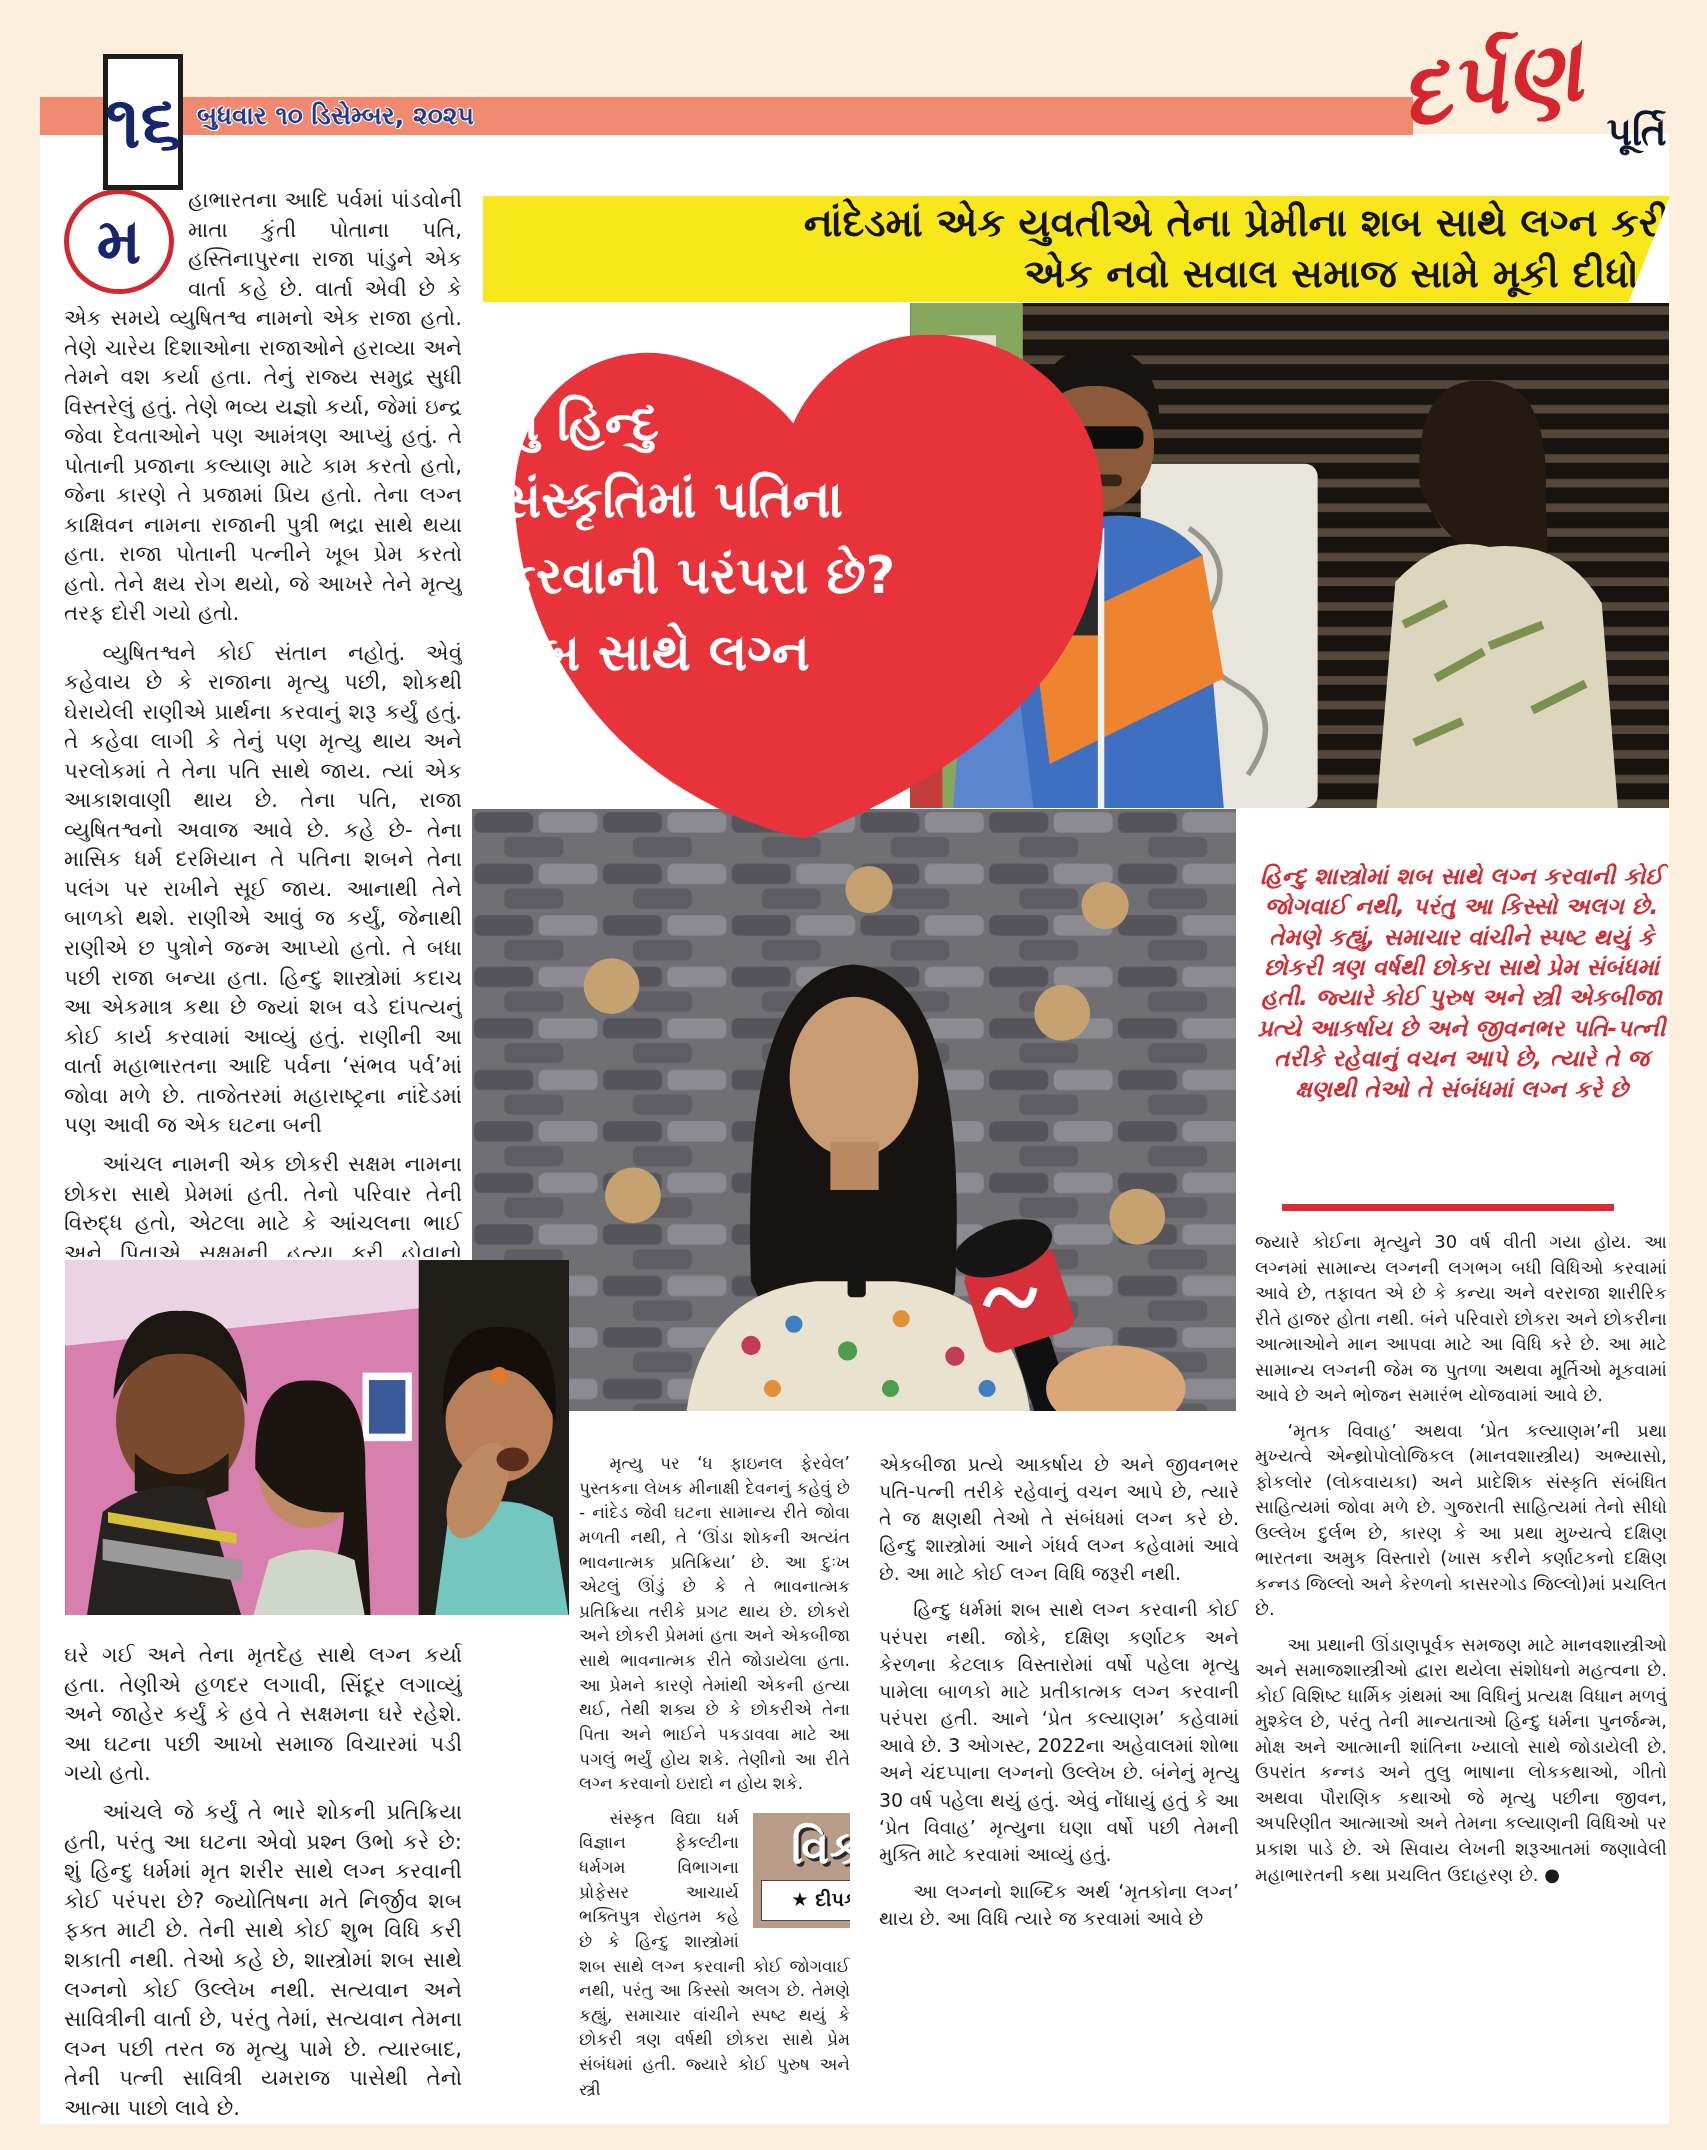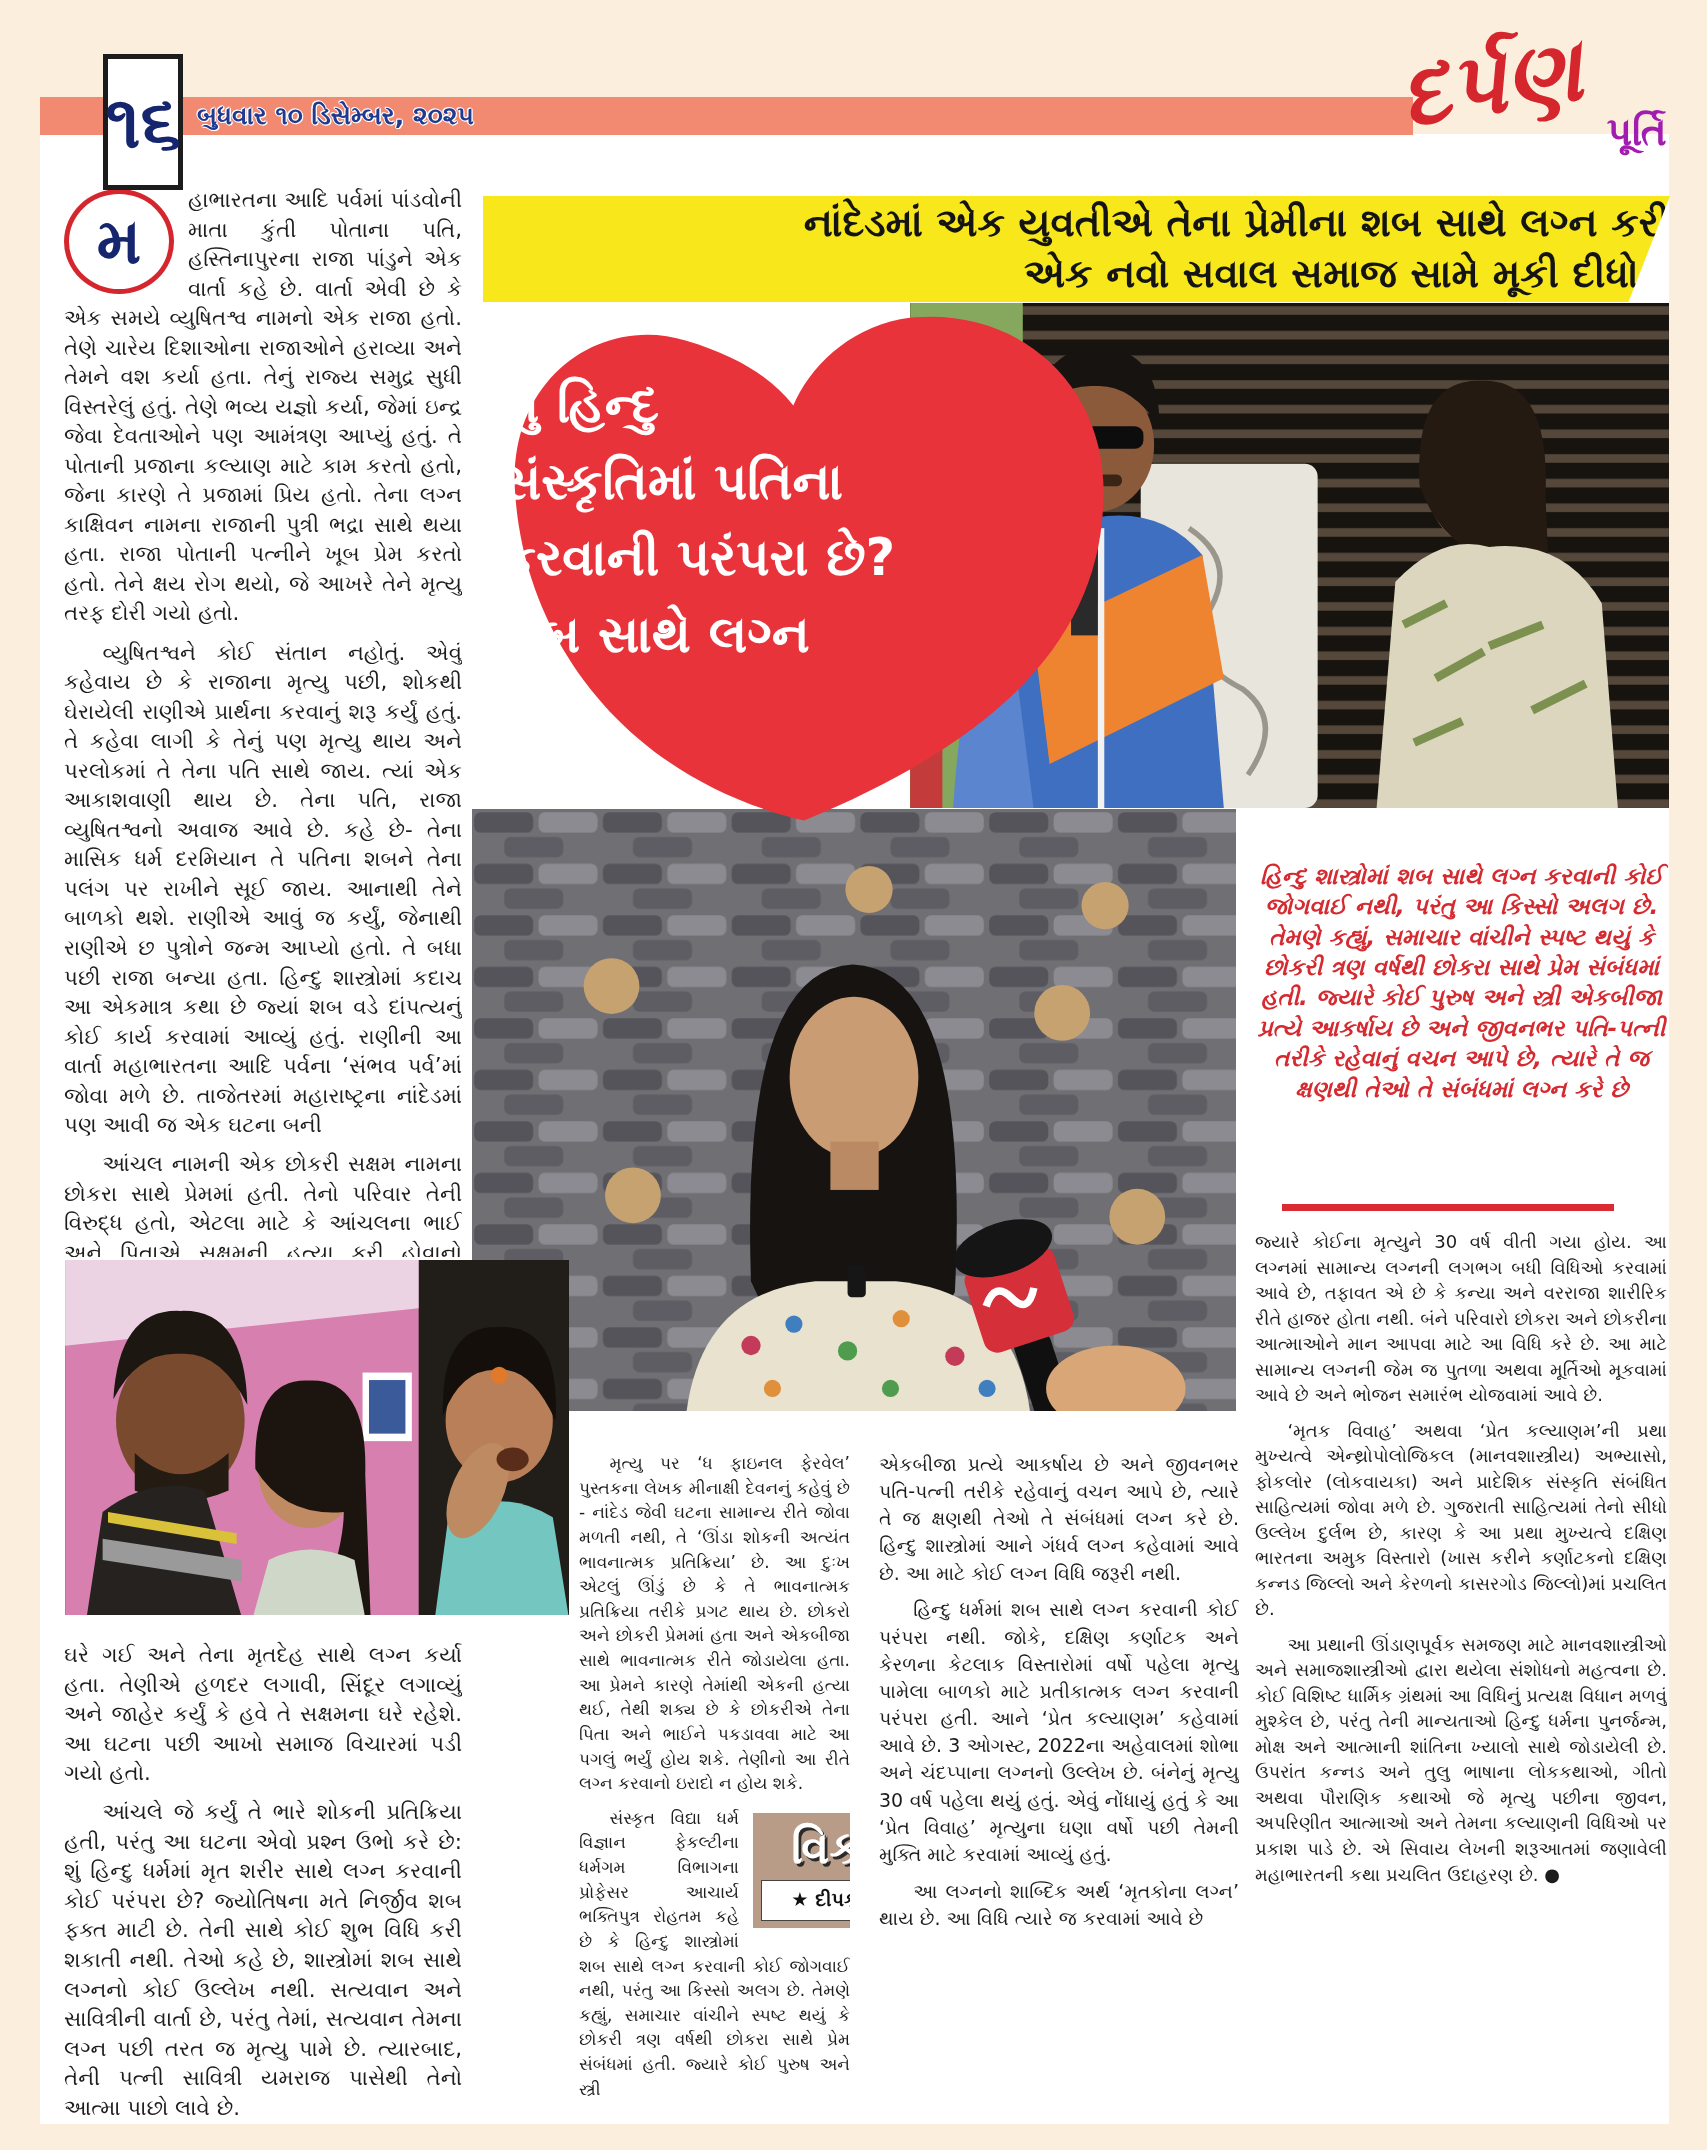--- a/index.html
+++ b/index.html
@@ -6,32 +6,32 @@
   body{width:1707px;height:2151px;background:#fbeedd;font-family:"DejaVu Sans",sans-serif;}
   .page{position:relative;width:1707px;height:2151px;background:#fbeedd;overflow:hidden;}
   .content-bg{position:absolute;left:40px;top:134px;width:1629px;height:1990px;background:#ffffff;}
   
   .coral-band{position:absolute;left:40px;top:97px;width:1373px;height:38px;background:#f28a71;}
   .pagenum-box{position:absolute;left:103px;top:54px;width:70px;height:126px;background:#fff;border:5.4px solid #1c1c1c;display:flex;align-items:center;justify-content:center;font-size:72px;font-weight:bold;color:#15256e;z-index:3;}
   .date-text{position:absolute;left:197px;top:101px;font-size:25px;font-weight:bold;color:#1f3a8f;z-index:3;
     text-shadow:1.1px 0 #fff,-1.1px 0 #fff,0 1.1px #fff,0 -1.1px #fff,1.1px 1.1px #fff,-1.1px -1.1px #fff;}
   .masthead{position:absolute;left:1399px;top:43px;width:273px;height:102px;z-index:3;}
   .m-title{position:absolute;left:0;top:-5.4px;font-family:"DejaVu Serif",serif;font-style:italic;font-weight:bold;font-size:88px;color:#d4262c;transform:rotate(-9deg);line-height:1;}
-  .m-suffix{position:absolute;right:5.4px;bottom:-9.7px;font-size:39px;font-weight:bold;color:#a21caf;}
+  .m-suffix{position:absolute;right:5.4px;bottom:-9.7px;font-size:39px;font-weight:bold;color:#0f172a;}
   
   .banner{position:absolute;left:483px;top:196px;width:1187px;height:106px;background:#f8e71b;z-index:2;
     clip-path:polygon(0 0,100% 0,96.5% 100%,0 100%);display:flex;flex-direction:column;align-items:flex-end;justify-content:center;}
   .banner div{font-size:39px;font-weight:800;color:#141414;line-height:1.3;}
   
   .photo{position:absolute;overflow:hidden;background:#222;}
   .couple{left:910px;top:303px;width:759px;height:505px;z-index:1;}
   .interview{left:472px;top:809px;width:764px;height:602px;z-index:1;}
   .grief{left:65px;top:1260px;width:504px;height:355px;z-index:3;}
   
-  .blob{position:absolute;left:462px;top:303px;width:668px;height:523px;z-index:2;}
+  .blob{position:absolute;left:462px;top:321px;width:668px;height:523px;z-index:2;}
   .blob svg{position:absolute;left:0;top:0;width:100%;height:100%;}
   .blob .hl{position:absolute;left:38px;top:64px;width:590px;color:#fff;font-weight:800;font-size:51px;line-height:1.5;}
   
   .pullquote{position:absolute;left:1257px;top:861px;width:409px;z-index:2;color:#d42a30;font-weight:800;font-size:23px;line-height:1.32;text-align:center;font-style:italic;}
   .red-rule{position:absolute;left:1282px;top:1204px;width:332px;height:7px;background:#d92b31;z-index:2;}
   
   .col{position:absolute;z-index:2;color:#1c1c1c;text-align:justify;overflow:hidden;}
   .col p{margin:0 0 9.7px 0;}
   .col p.indent{text-indent:1.8em;}
   .col1a{left:64px;top:185px;width:398px;height:1072px;font-size:21.4px;line-height:1.38;}

